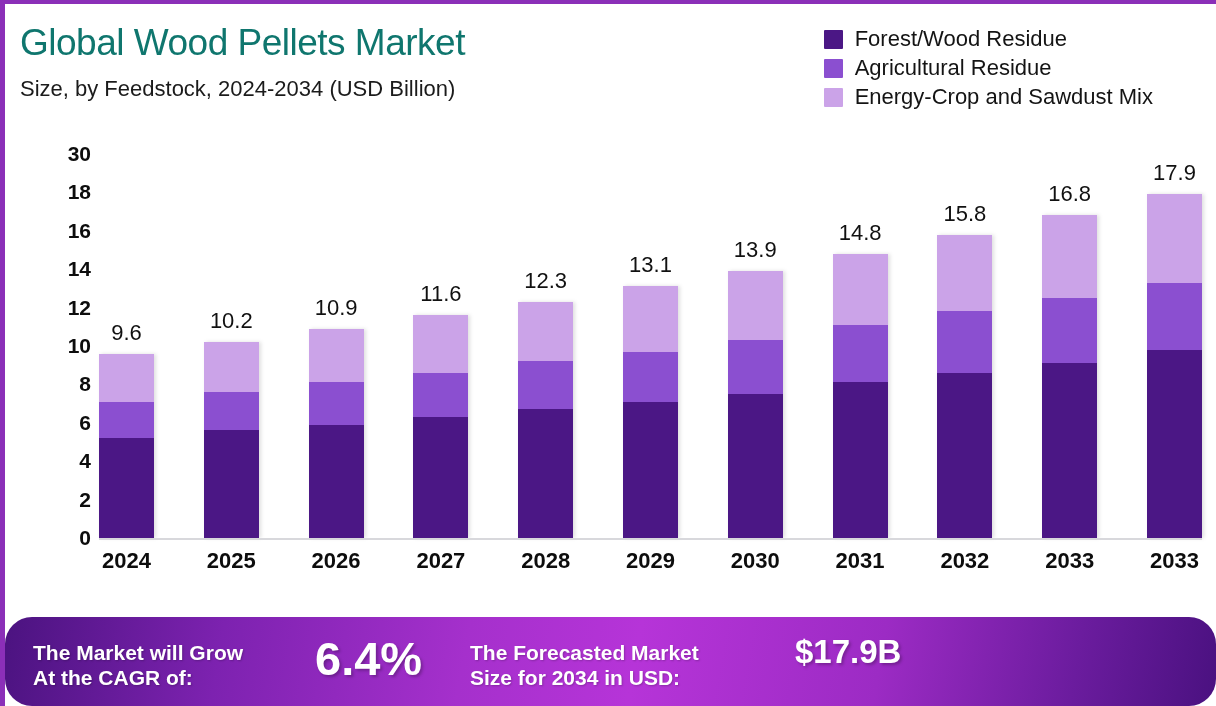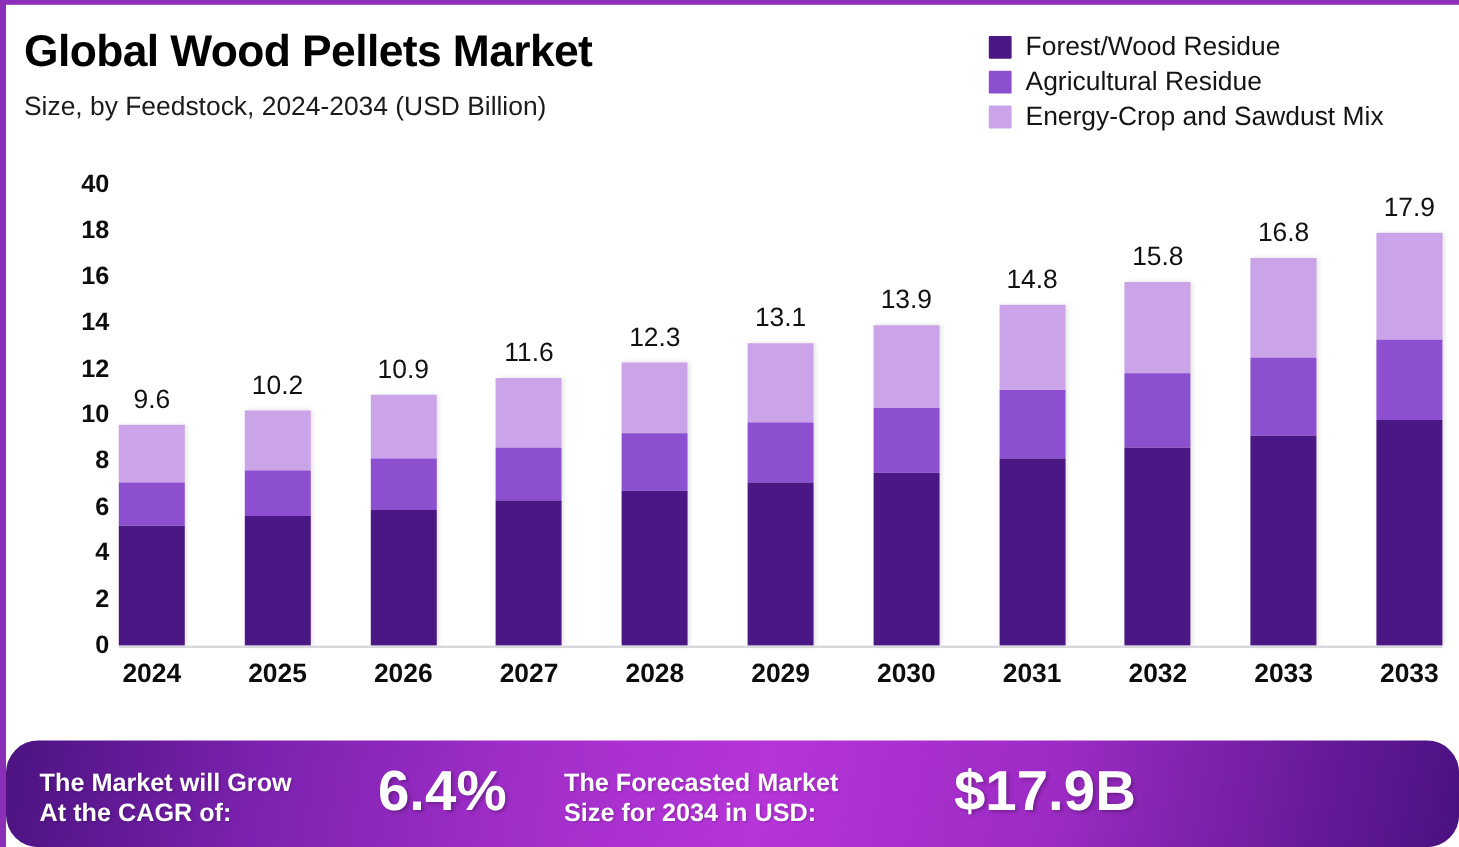--- a/index.html
+++ b/index.html
@@ -18,21 +18,21 @@
     background:#ffffff;
     overflow:hidden;
   }
 
   
   .header{
     position:absolute;left:0;top:0;width:1211px;height:150px;
   }
   .title{
     position:absolute;left:15px;top:18px;
-    font-size:37px;font-weight:bold;color:#000000;
+    font-size:37px;font-weight:normal;color:#0f766e;
     letter-spacing:-0.5px;white-space:nowrap;
   }
   .subtitle{
     position:absolute;left:15px;top:72px;
     font-size:22px;font-weight:400;color:#1b1b1b;
     white-space:nowrap;
   }
 
   
   .legend{
@@ -112,21 +112,21 @@
   }
   .b-cagr-text{position:absolute;left:28px;top:24px;}
   .b-cagr-val{
     position:absolute;left:310px;top:18px;
     color:#ffffff;font-weight:bold;font-size:47px;line-height:1;
     text-shadow:2px 2px 3px rgba(0,0,0,0.25);
   }
   .b-fore-text{position:absolute;left:465px;top:24px;}
   .b-fore-val{
     position:absolute;left:790px;top:18px;
-    color:#ffffff;font-weight:bold;font-size:47px;line-height:1;
+    color:#ffffff;font-weight:bold;font-size:33px;line-height:1;
     text-shadow:2px 2px 3px rgba(0,0,0,0.25);
   }
   .logo{
     position:absolute;right:24px;top:22px;
     display:flex;align-items:center;gap:10px;
   }
   .logo-mark{width:66px;height:42px;flex:0 0 66px;}
   .logo-words{display:flex;flex-direction:column;gap:3px;}
   .logo-name{
     color:#ffffff;font-size:33px;font-weight:bold;line-height:1;
@@ -167,21 +167,21 @@
         <div class="ylabel" style="top: 384px;">0</div>
         <div class="ylabel" style="top: 345.6px;">2</div>
         <div class="ylabel" style="top: 307.2px;">4</div>
         <div class="ylabel" style="top: 268.8px;">6</div>
         <div class="ylabel" style="top: 230.4px;">8</div>
         <div class="ylabel" style="top: 192px;">10</div>
         <div class="ylabel" style="top: 153.6px;">12</div>
         <div class="ylabel" style="top: 115.2px;">14</div>
         <div class="ylabel" style="top: 76.8px;">16</div>
         <div class="ylabel" style="top: 38.4px;">18</div>
-        <div class="ylabel" style="top: 0px;">40</div>
+        <div class="ylabel" style="top: 0px;">30</div>
       </div>
     <div class="plot">
       <div class="bars" id="bars">
           <div class="barcol">
             <div class="bar-total" style="bottom: 192.32px;">9.6</div>
             <div class="stack" style="height: 184.32px;">
               <div class="seg" style="background: rgb(203, 163, 232); height: 48px;"></div>
               <div class="seg" style="background: rgb(139, 79, 208); height: 36.48px;"></div>
               <div class="seg" style="background: rgb(75, 23, 133); height: 99.84px;"></div>
             </div>

